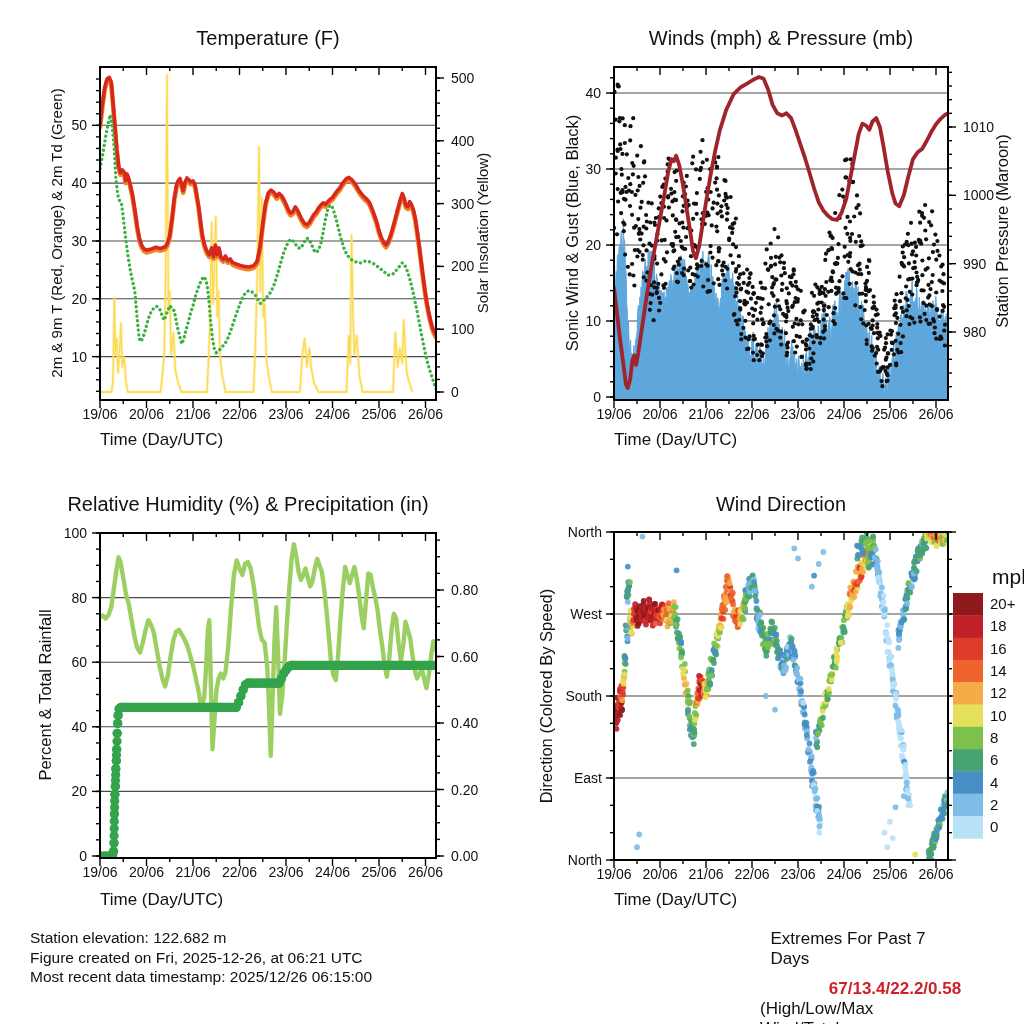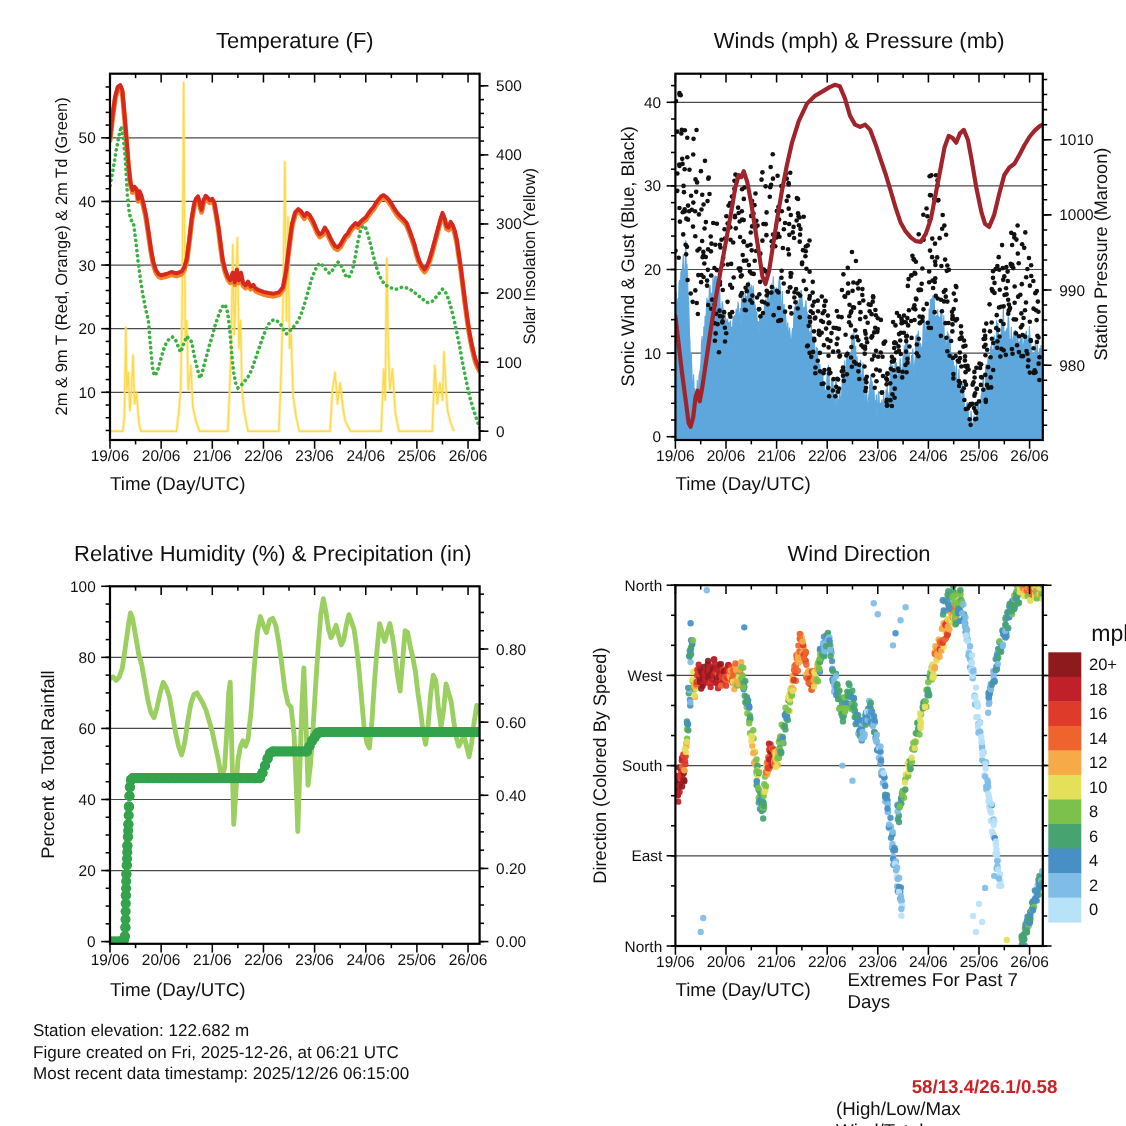--- a/index.html
+++ b/index.html
@@ -2899,16 +2899,16 @@
   <div class="vlabel big" style="left:546px;top:696px">Direction (Colored By Speed)</div>
 
   <div class="mph" style="left:992px;top:565px">mph</div>
 
   <div class="footer">
     <div>Station elevation: 122.682 m</div>
     <div>Figure created on Fri, 2025-12-26, at 06:21 UTC</div>
     <div>Most recent data timestamp: 2025/12/26 06:15:00</div>
   </div>
 
-  <div class="ext" style="left:855px;top:881px">Extremes For Past 7 Days</div>
+  <div class="ext" style="left:855px;top:929px">Extremes For Past 7 Days</div>
   <div class="ext" style="left:848px;top:999px">(High/Low/Max Wind/Total Precipitation)</div>
-  <div class="ext red" style="left:895px;top:979px">58/13.4/26.1/0.58</div>
+  <div class="ext red" style="left:895px;top:979px">67/13.4/22.2/0.58</div>
 </div>
 
 </body></html>

